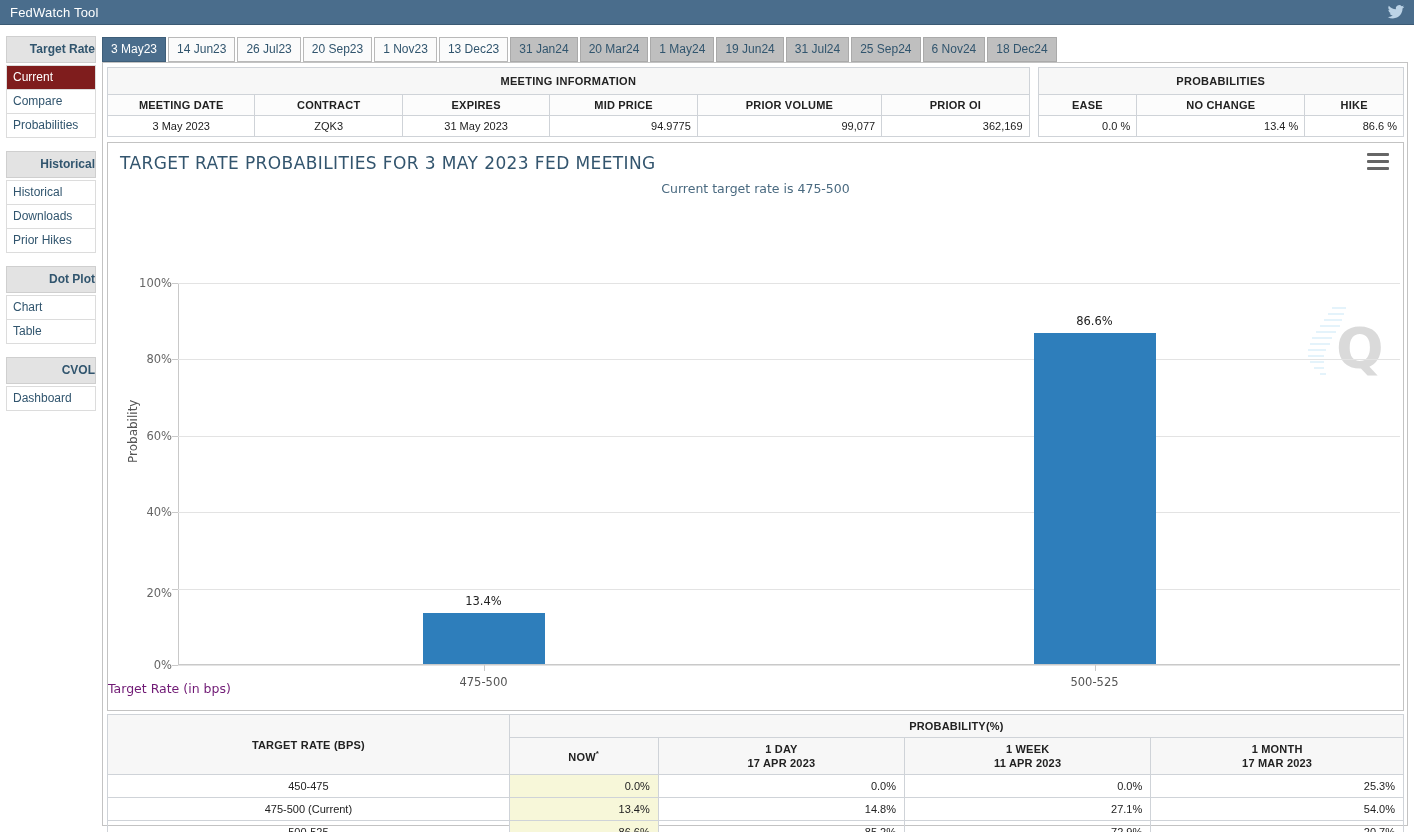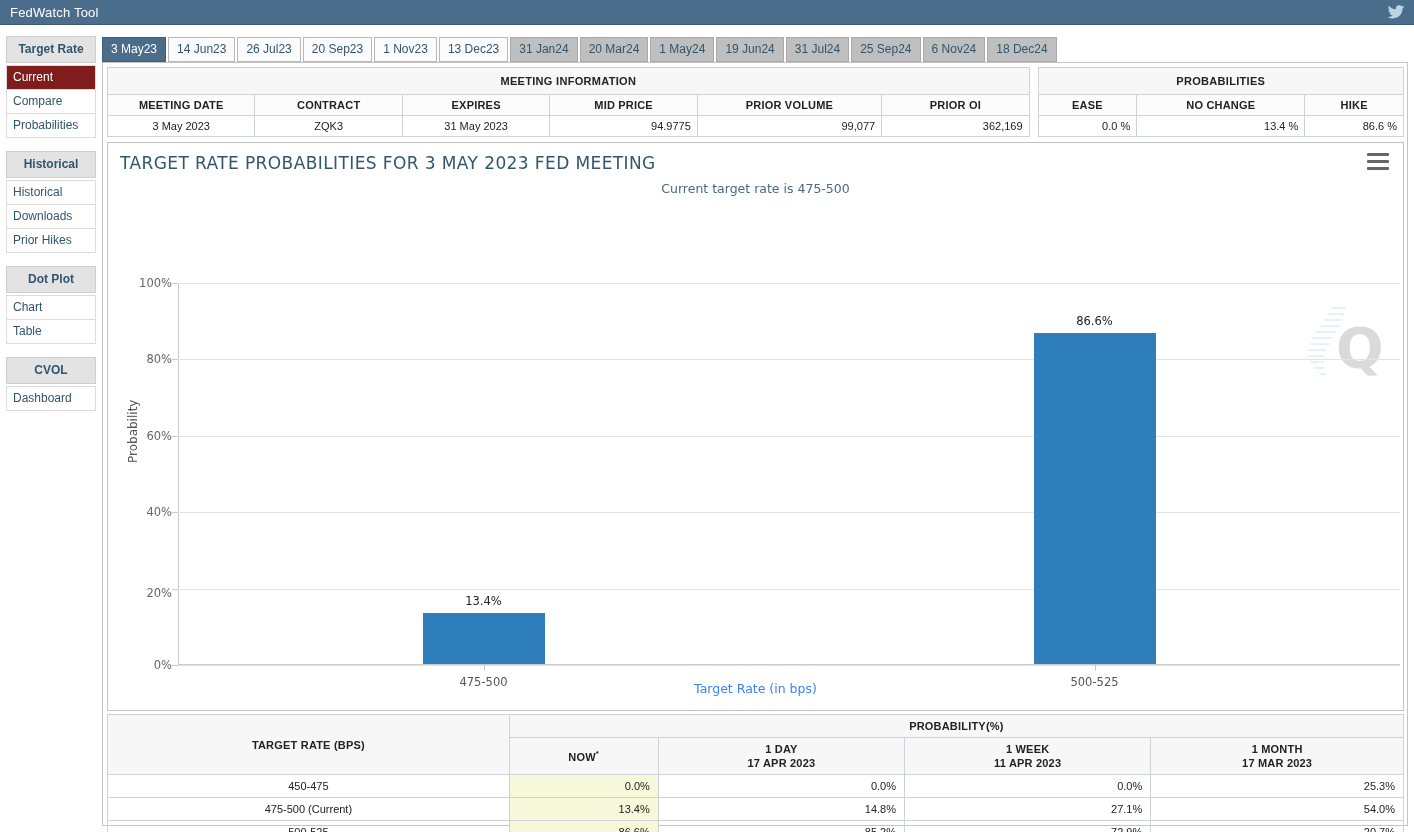--- a/index.html
+++ b/index.html
@@ -27,21 +27,21 @@
   
   #sidebar {
     position: absolute; left: 6px; top: 36px; width: 90px;
   }
   .side-group-head {
     background: #e3e3e3;
     border: 1px solid #cfcfcf;
     color: #31556e;
     font-weight: bold;
     font-size: 12px;
-    text-align: center;
+    text-align: right;
     padding: 5px 0 6px 0;
     margin-bottom: 2px;
   }
   .side-item {
     background: #ffffff;
     border: 1px solid #dcdcdc;
     color: #31556e;
     font-size: 12px;
     padding: 4px 0 5px 6px;
     border-top: none;
@@ -153,22 +153,22 @@
   }
   .ytickmark {
     position: absolute; left: -6px; width: 6px; height: 1px; background: #c9c9c9;
   }
   #ylabel {
     position: absolute; left: 18px; top: 320px;
     transform: rotate(-90deg); transform-origin: left top;
     font-size: 12px; color: #555; font-family: "DejaVu Sans", sans-serif;
   }
   #xlabel {
-    position: absolute; left: 0; right: 0; bottom: 14px; text-align: center;
-    font-size: 12.5px; color: #3b82f6; font-family: "DejaVu Sans", sans-serif;
+    position: absolute; left: 0; right: 0; bottom: 14px; 
+    font-size: 12.5px; color: #701a75; font-family: "DejaVu Sans", sans-serif;
   }
   .bar {
     position: absolute; bottom: 1px; background: #2e7ebb;
   }
   .bar-val {
     position: absolute; transform: translateX(-50%);
     font-size: 11.5px; color: #222; white-space: nowrap;
     font-family: "DejaVu Sans", sans-serif;
   }
   .xtick-lbl {

